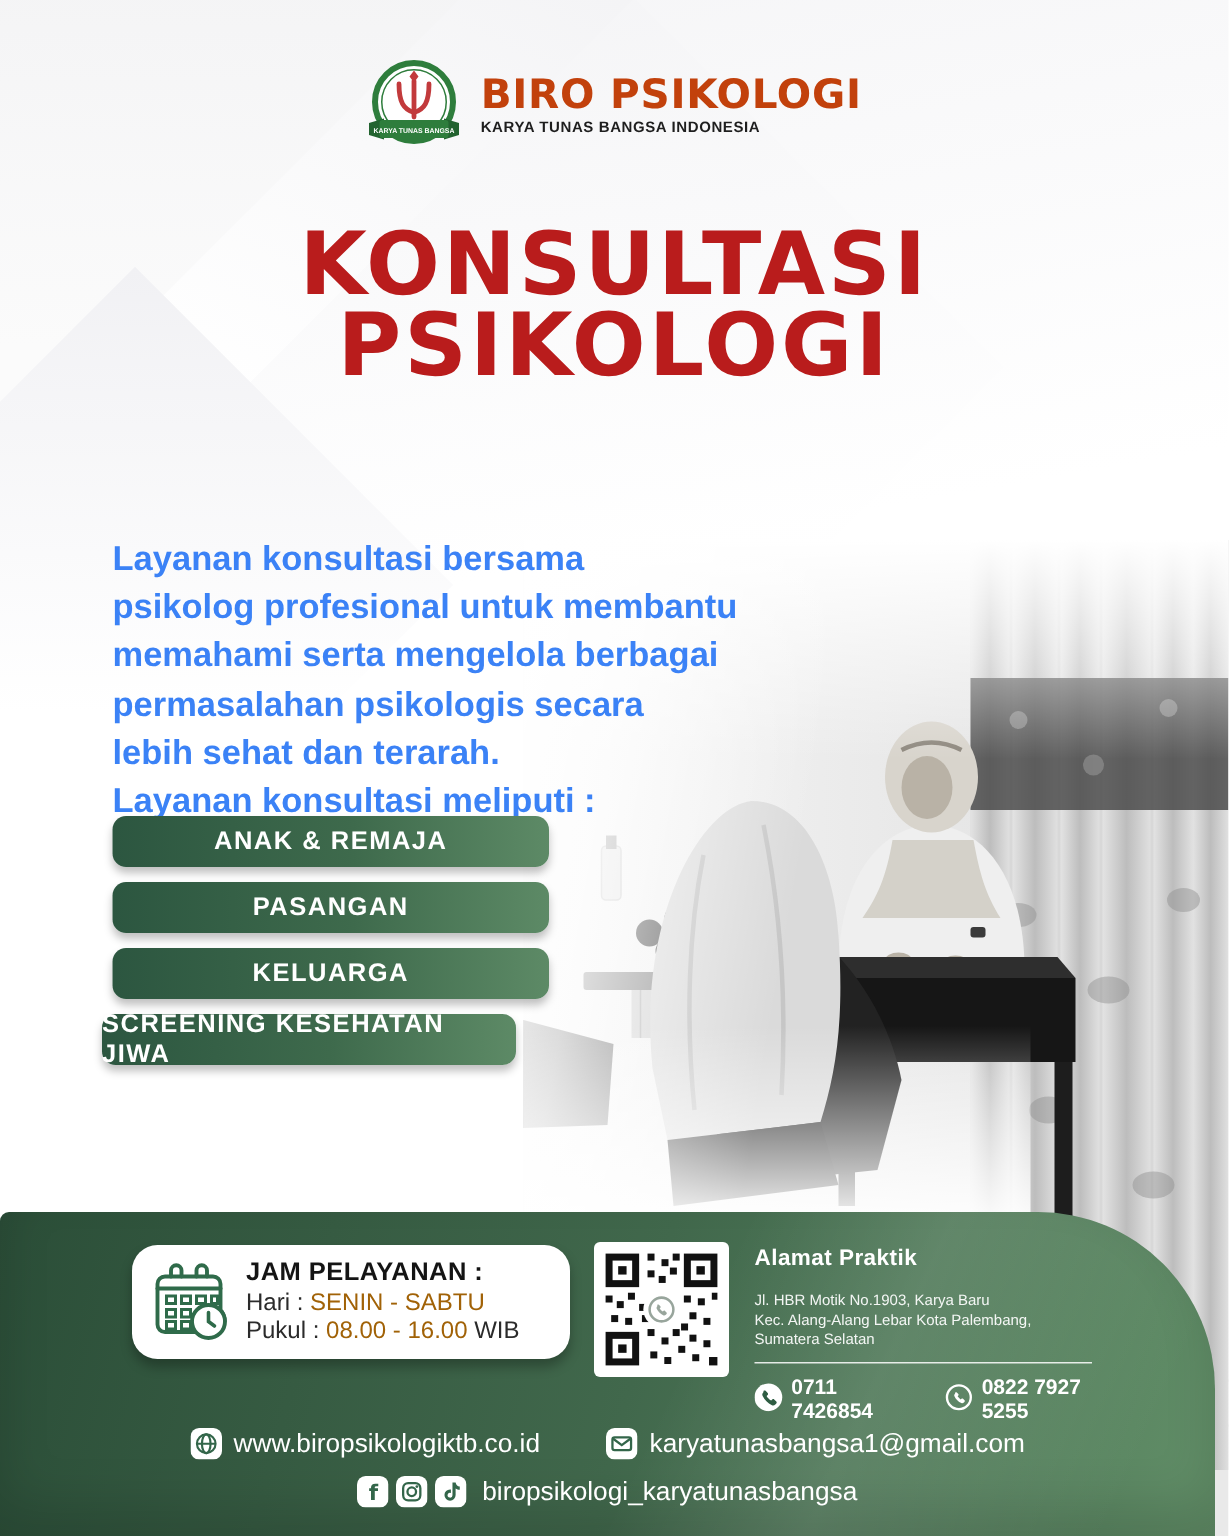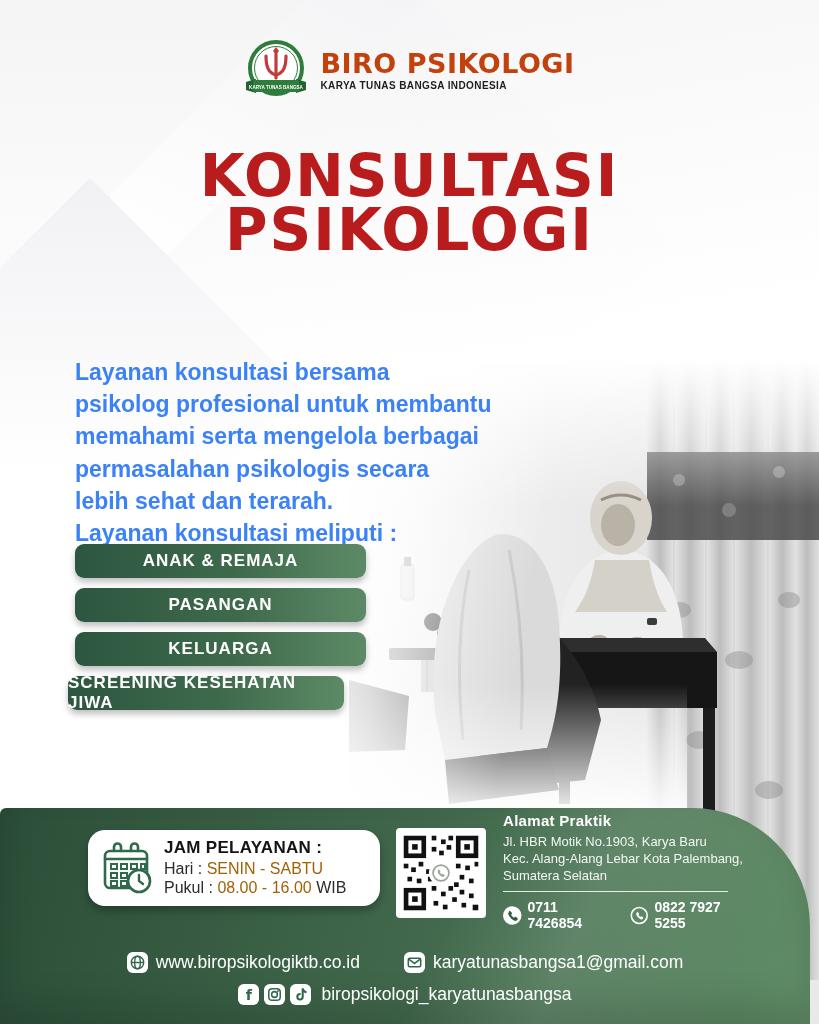--- a/index.html
+++ b/index.html
@@ -71,23 +71,23 @@
             display:flex; align-items:center; padding:8px 12px 8px 10px; gap:8px;margin-left:12px; }
   .sched-text { display:flex; flex-direction:column; line-height:1.22; color:#141414; }
   .sched-title { font-size:17px; font-weight:800; letter-spacing:.3px; }
   .sched-line { font-size:16px; color:#2b2b2b; }
   .sched-line b { font-weight:400; color:#a16207; }
 
   .qr-card { position:absolute; left:396px; top:20px; width:90px; height:90px;
              background:#ffffff; border-radius:4px; display:flex; align-items:center;
              justify-content:center; }
 
-  .address { position:absolute; left:503px; top:4px; width:250px; color:#ffffff; }
+  .address { position:absolute; left:503px; top:22px; width:250px; color:#ffffff; }
   .addr-title { font-size:15px; font-weight:800; letter-spacing:.3px; }
-  .addr-lines { font-size:13px; line-height:1.32; margin-top:4px; color:rgba(255,255,255,.93);
+  .addr-lines { font-size:10px; line-height:1.32; margin-top:14px; color:rgba(255,255,255,.93);
                 white-space:pre-line; }
   .addr-sep { width:225px; height:1px; background:rgba(255,255,255,.85); margin:7px 0 7px; }
   .phones { display:flex; align-items:center; gap:16px; }
   .phone-item { display:flex; align-items:center; gap:6px; font-size:14px; font-weight:800;
                 color:#ffffff; cursor:pointer; }
 
   .links-row { position:absolute; left:0; width:810px; display:flex; justify-content:center;
                align-items:center; gap:10px; color:#ffffff; font-size:17.5px; }
   .links-row.r1 { top:144px; }
   .links-row.r2 { top:176px; }

